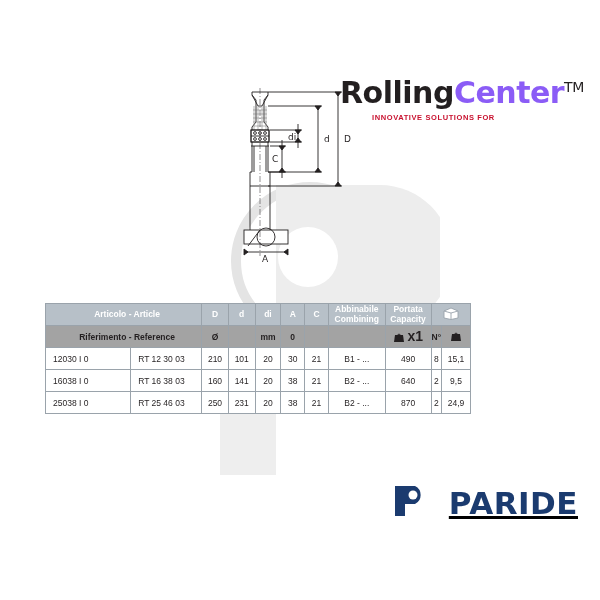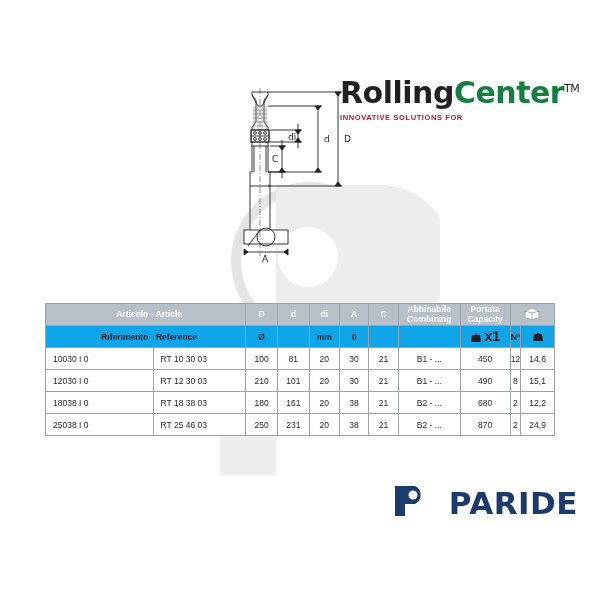--- a/index.html
+++ b/index.html
@@ -38,37 +38,37 @@
   .logo-main {
     font-family: "DejaVu Sans", sans-serif;
     font-size: 30px;
     font-weight: bold;
     letter-spacing: -0.5px;
     color: #231f20;
     line-height: 1;
     white-space: nowrap;
   }
   .logo-main .red {
-    color: #15803d;
+    color: #8b5cf6;
   }
   .logo-tm {
-    font-size: 11px;
+    font-size: 14px;
     vertical-align: super;
     font-weight: normal;
     color: #231f20;
   }
   .logo-sub {
     margin-top: 5px;
     display: flex;
     gap: 14px;
     font-size: 7.5px;
     letter-spacing: 0.6px;
     font-weight: bold;
   }
-  .logo-sub .s1 { color: #c8102e; }
+  .logo-sub .s1 { color: #c8102e; padding-left: 32px; }
   .logo-sub .s2 { color: #231f20; }
 
   
   .drawing {
     position: absolute;
     left: 210px;
     top: 80px;
     width: 200px;
     height: 210px;
     z-index: 2;
@@ -77,41 +77,41 @@
   
   .table-wrap {
     position: absolute;
     left: 45px;
     top: 303px;
     width: 510px;
     z-index: 2;
   }
   table.spec {
     border-collapse: collapse;
-    width: 510px;
+    width: 426px;
     font-size: 8.5px;
     color: #231f20;
   }
   table.spec td, table.spec th {
     border: 1px solid #9aa3ab;
     padding: 0;
     text-align: center;
     vertical-align: middle;
     height: 21px;
   }
   .hdr-row th {
     background: #b7c0c8;
     color: #ffffff;
     font-weight: bold;
     font-size: 8.5px;
     height: 30px;
     line-height: 1.15;
   }
   .sub-row td {
-    background: #0ea5e9;
+    background: #a3a3a3;
     font-weight: bold;
     height: 21px;
   }
   .col-art { width: 105px; text-align: left; padding-left: 7px !important; }
   .col-ref { width: 90px; text-align: left; padding-left: 7px !important; }
   .col-D  { width: 32px; }
   .col-d  { width: 32px; }
   .col-di { width: 30px; }
   .col-A  { width: 30px; }
   .col-C  { width: 30px; }
@@ -129,20 +129,21 @@
 
   
   .paride {
     position: absolute;
     right: 22px;
     bottom: 78px;
     z-index: 4;
     display: flex;
     align-items: center;
     gap: 22px;
+    text-decoration: underline;
   }
   .paride-text {
     font-family: "DejaVu Sans", sans-serif;
     font-size: 31px;
     font-weight: bold;
     color: #1b3b6f;
     letter-spacing: 0.5px;
     line-height: 1;
   }
 </style>
@@ -301,63 +302,50 @@
         <td class="col-kg">
           <span class="ico">
             <svg width="12" height="12" viewBox="0 0 12 12" aria-hidden="true">
               <path d="M2 4 L10 4 L11 11 L1 11 Z" fill="#231f20"></path>
               <path d="M4.6 4 A1.6 1.6 0 0 1 7.4 4" fill="none" stroke="#231f20" stroke-width="1"></path>
             </svg>
           </span>
         </td>
       </tr>
 
-      <tr class="body-row">
-        <td class="col-art">10030 I 0</td>
-        <td class="col-ref">RT 10 30 03</td>
-        <td class="col-D">100</td>
-        <td class="col-d">81</td>
-        <td class="col-di">20</td>
-        <td class="col-A">30</td>
-        <td class="col-C">21</td>
-        <td class="col-ab">B1 - ...</td>
-        <td class="col-po">450</td>
-        <td class="col-x1" colspan="2">12</td>
-        <td class="col-kg">14,6</td>
-      </tr>
 
       <tr class="body-row">
         <td class="col-art">12030 I 0</td>
         <td class="col-ref">RT 12 30 03</td>
         <td class="col-D">210</td>
         <td class="col-d">101</td>
         <td class="col-di">20</td>
         <td class="col-A">30</td>
         <td class="col-C">21</td>
         <td class="col-ab">B1 - ...</td>
         <td class="col-po">490</td>
         <td class="col-x1" colspan="2">8</td>
         <td class="col-kg">15,1</td>
       </tr>
 
 
-
       <tr class="body-row">
-        <td class="col-art">18038 I 0</td>
-        <td class="col-ref">RT 18 38 03</td>
-        <td class="col-D">180</td>
-        <td class="col-d">161</td>
+        <td class="col-art">16038 I 0</td>
+        <td class="col-ref">RT 16 38 03</td>
+        <td class="col-D">160</td>
+        <td class="col-d">141</td>
         <td class="col-di">20</td>
         <td class="col-A">38</td>
         <td class="col-C">21</td>
         <td class="col-ab">B2 - ...</td>
-        <td class="col-po">680</td>
+        <td class="col-po">640</td>
         <td class="col-x1" colspan="2">2</td>
-        <td class="col-kg">12,2</td>
-      </tr>
+        <td class="col-kg">9,5</td>
+      </tr>
+
 
 
       <tr class="body-row">
         <td class="col-art">25038 I 0</td>
         <td class="col-ref">RT 25 46 03</td>
         <td class="col-D">250</td>
         <td class="col-d">231</td>
         <td class="col-di">20</td>
         <td class="col-A">38</td>
         <td class="col-C">21</td>

